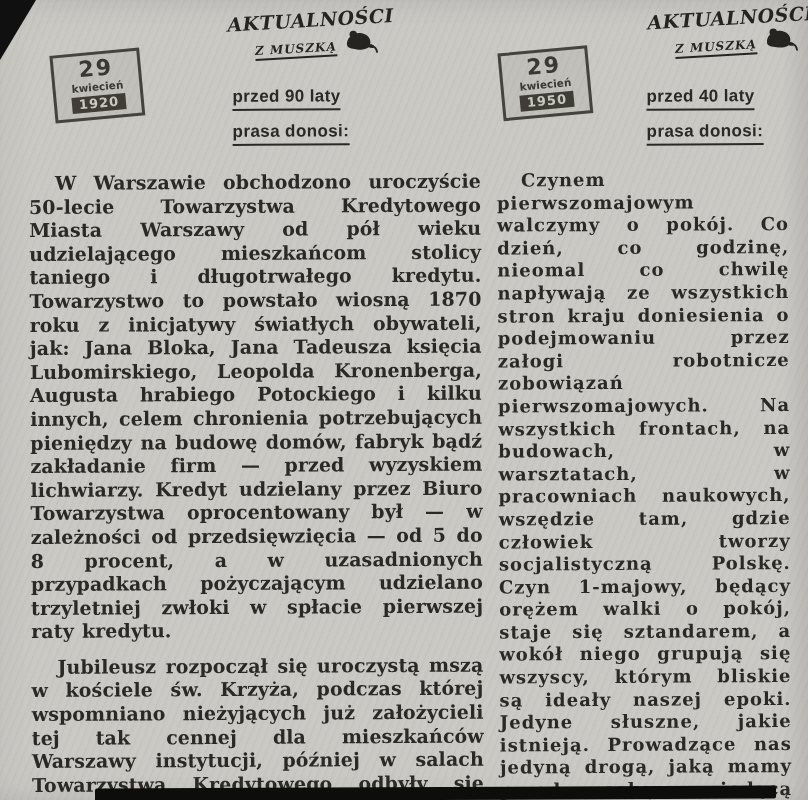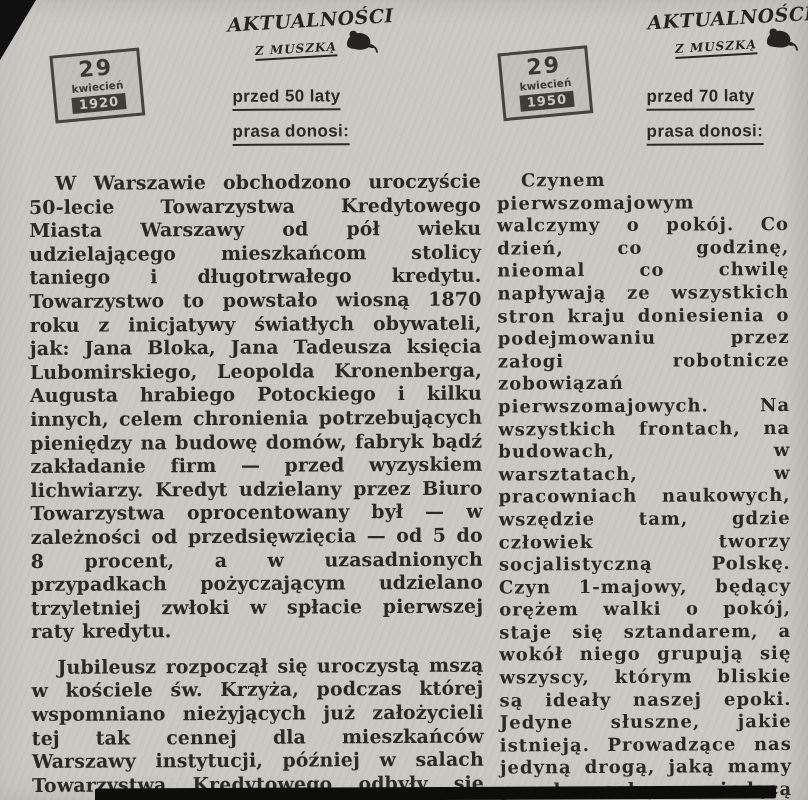--- a/index.html
+++ b/index.html
@@ -134,21 +134,21 @@
               <path d="M37 21 q8 2 9 9" stroke="currentColor" stroke-width="2.5" fill="none" stroke-linecap="round"></path>
             </svg>
           </span>
         </div>
         <div class="stamp">
           <span class="stamp-day">29</span>
           <span class="stamp-month">kwiecień</span>
           <span class="stamp-year">1920</span>
         </div>
         <div class="headlines">
-          <div class="headline">przed 50 laty</div>
+          <div class="headline">przed 90 laty</div>
           <div class="headline">prasa donosi:</div>
         </div>
       </header>
       <div class="col-body">
         <p class="par">W Warszawie obchodzono uroczyście 50-lecie Towarzystwa Kredytowego Miasta Warszawy od pół wieku udzielającego mieszkańcom stolicy taniego i długotrwałego kredytu. Towarzystwo to powstało wiosną 1870 roku z inicjatywy światłych obywateli, jak: Jana Bloka, Jana Tadeusza księcia Lubomirskiego, Leopolda Kronenberga, Augusta hrabiego Potockiego i kilku innych, celem chronienia potrzebujących pieniędzy na budowę domów, fabryk bądź zakładanie firm — przed wyzyskiem lichwiarzy. Kredyt udzielany przez Biuro Towarzystwa oprocentowany był — w zależności od przedsięwzięcia — od 5 do 8 procent, a w uzasadnionych przypadkach pożyczającym udzielano trzyletniej zwłoki w spłacie pierwszej raty kredytu.</p>
         <p class="par">Jubileusz rozpoczął się uroczystą mszą w kościele św. Krzyża, podczas której wspomniano nieżyjących już założycieli tej tak cennej dla mieszkańców Warszawy instytucji, później w salach Towarzystwa Kredytowego odbyły się jubileuszowe obchody zakończone rautem.</p>
       </div>
     </section>
 
     <section class="col col-right">
@@ -163,21 +163,21 @@
               <path d="M37 21 q8 2 9 9" stroke="currentColor" stroke-width="2.5" fill="none" stroke-linecap="round"></path>
             </svg>
           </span>
         </div>
         <div class="stamp">
           <span class="stamp-day">29</span>
           <span class="stamp-month">kwiecień</span>
           <span class="stamp-year">1950</span>
         </div>
         <div class="headlines">
-          <div class="headline">przed 70 laty</div>
+          <div class="headline">przed 40 laty</div>
           <div class="headline">prasa donosi:</div>
         </div>
       </header>
       <div class="col-body">
         <p class="par"><span>Czynem pierwszomajowym walczymy o pokój. Co dzień, co godzinę, nieomal co chwilę napływają ze wszystkich stron kraju doniesienia o podejmowaniu przez załogi robotnicze zobowiązań pierwszomajowych. Na wszystkich frontach, na budowach, w warsztatach, w pracowniach naukowych, wszędzie tam, gdzie człowiek tworzy socjalistyczną Polskę. Czyn 1-majowy, będący orężem walki o pokój, staje się sztandarem, a wokół niego grupują się wszyscy, którym bliskie są ideały naszej epoki. Jedyne słuszne, jakie istnieją. Prowadzące nas jedyną drogą, jaką mamy przed sobą, wiodącą naród nasz do jasnej przyszłości w promieniach słońca socjalizmu.</span></p>
       </div>
     </section>
 
   </div>
 

